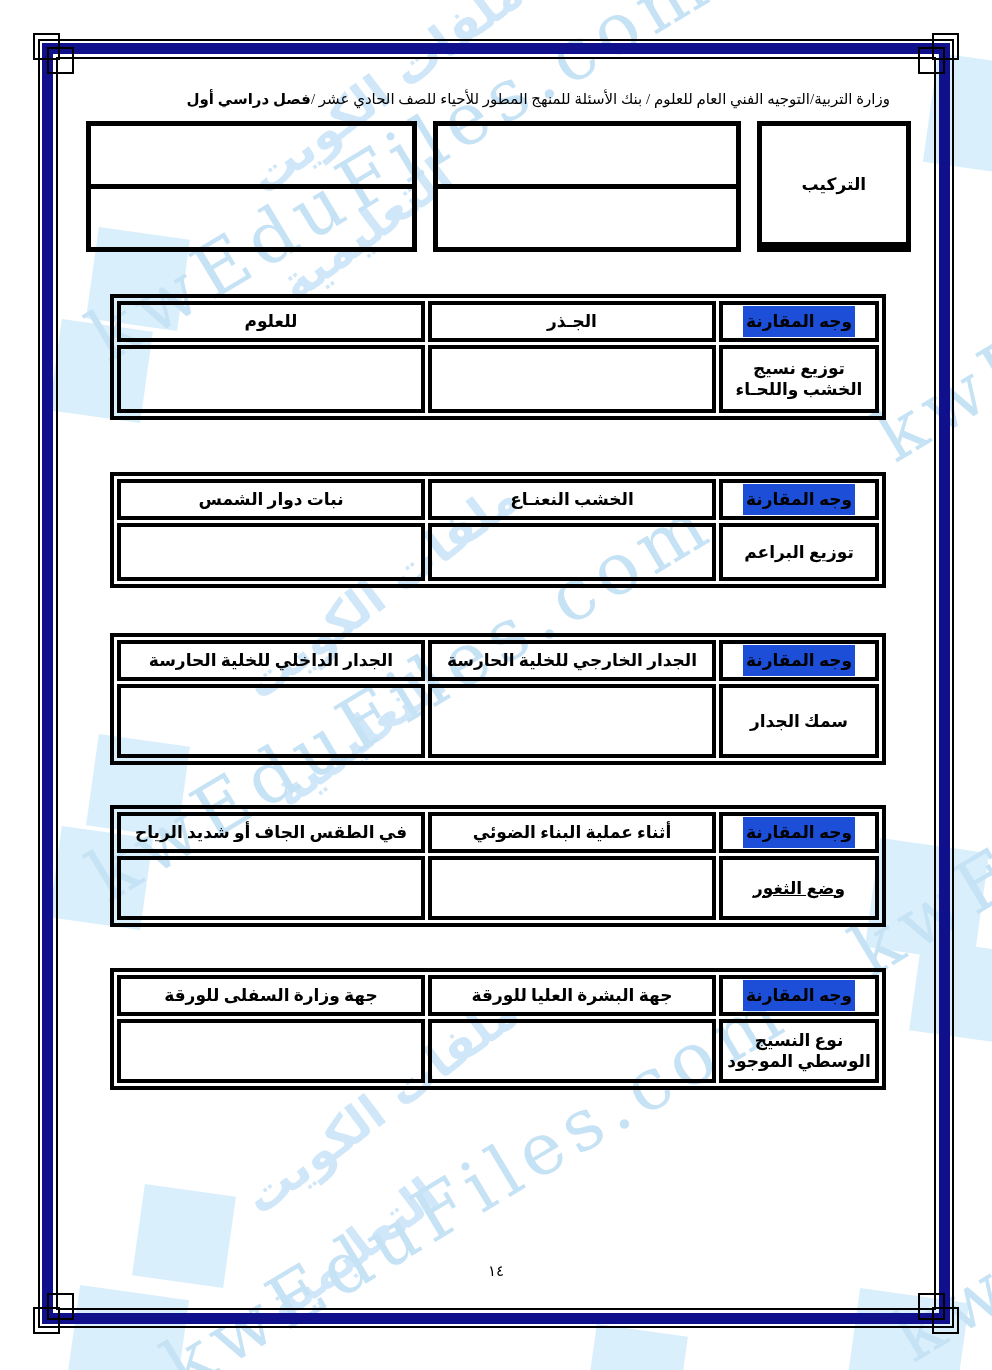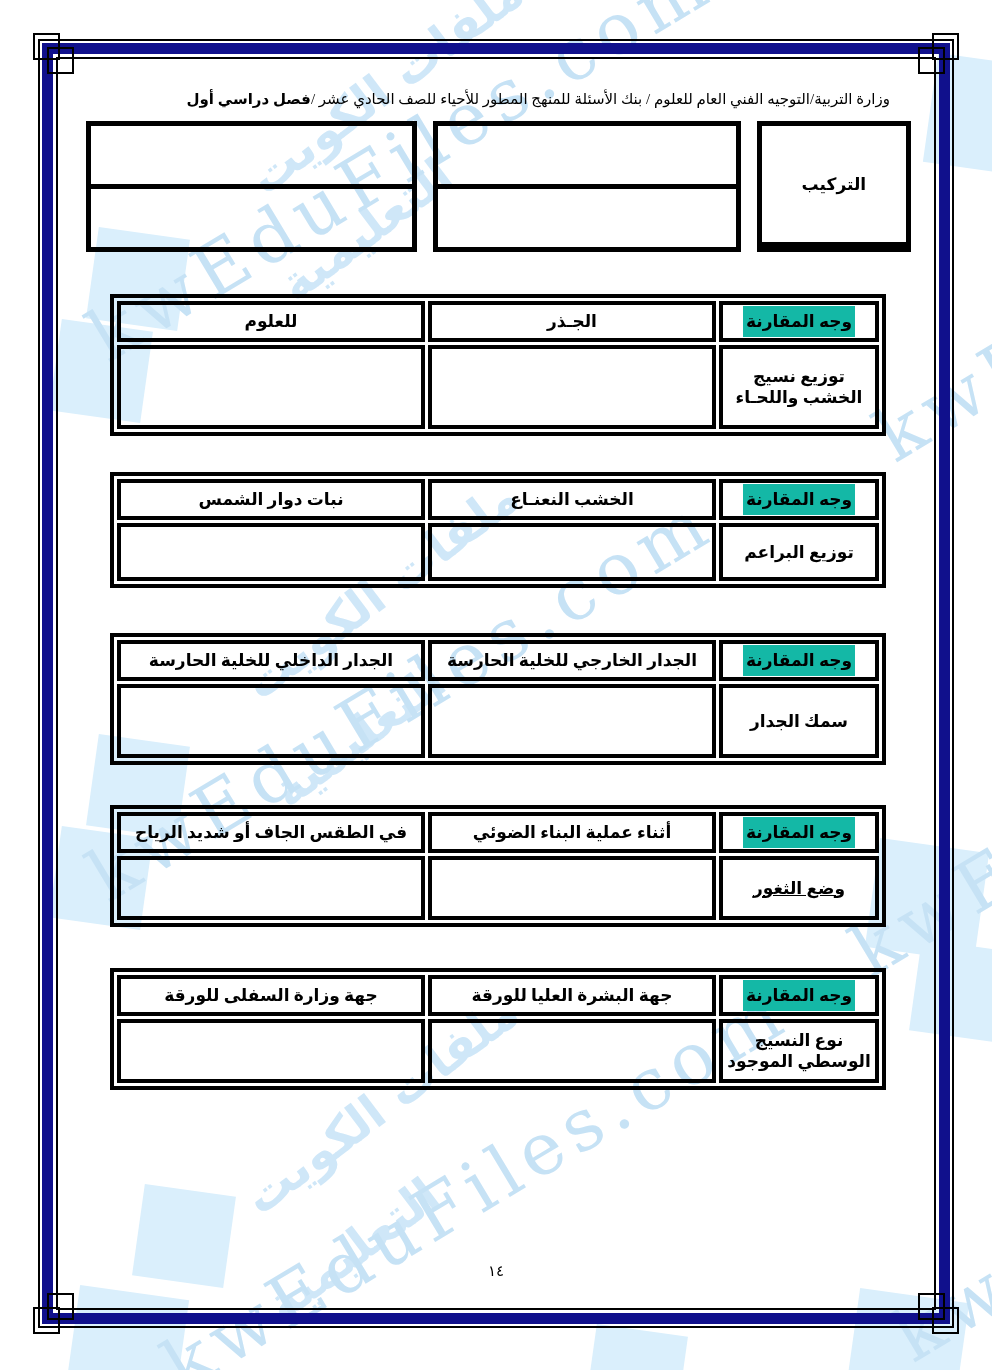--- a/index.html
+++ b/index.html
@@ -89,22 +89,22 @@
   .ctable table {
     width:100%; border-collapse:separate; border-spacing:3px;
     border:4px solid #000; table-layout:fixed;
   }
   .ctable td {
     border:4px solid #000; text-align:center; vertical-align:middle;
     font-weight:bold; font-size:17px; padding:1px 4px; background:transparent;
   }
   .col-aspect { width:160px; } .col-mid { width:288px; }
   .hrow td { height:40px; }
-  .hl { background:#14b8a6; padding:5px 3px; display:inline-block; }
-  #t2 { top:294px; } #t2 .drow td { height:84px; }
+  .hl { background:#1d4ed8; padding:5px 3px; display:inline-block; }
+  #t2 { top:294px; } #t2 .drow td { height:68px; }
   #t3 { top:472px; } #t3 .drow td { height:58px; }
   #t4 { top:633px; } #t4 .drow td { height:74px; }
   #t5 { top:805px; } #t5 .drow td { height:64px;text-decoration:underline; }
   #t6 { top:968px; } #t6 .drow td { height:64px; }
 
   .page-number {
     position:absolute; top:1262px; left:0; width:100%;
     text-align:center; font-size:15px;
   }
 </style>

